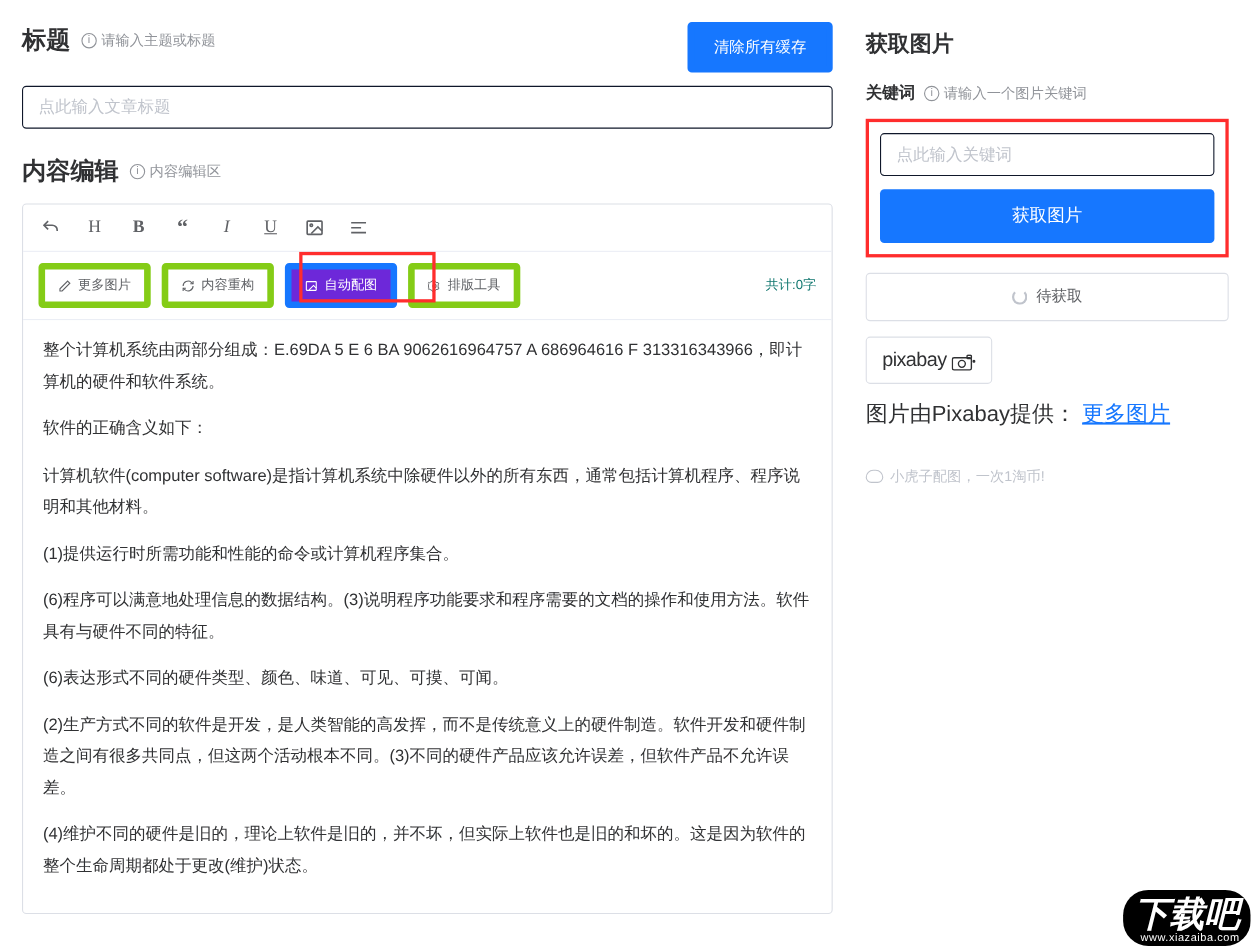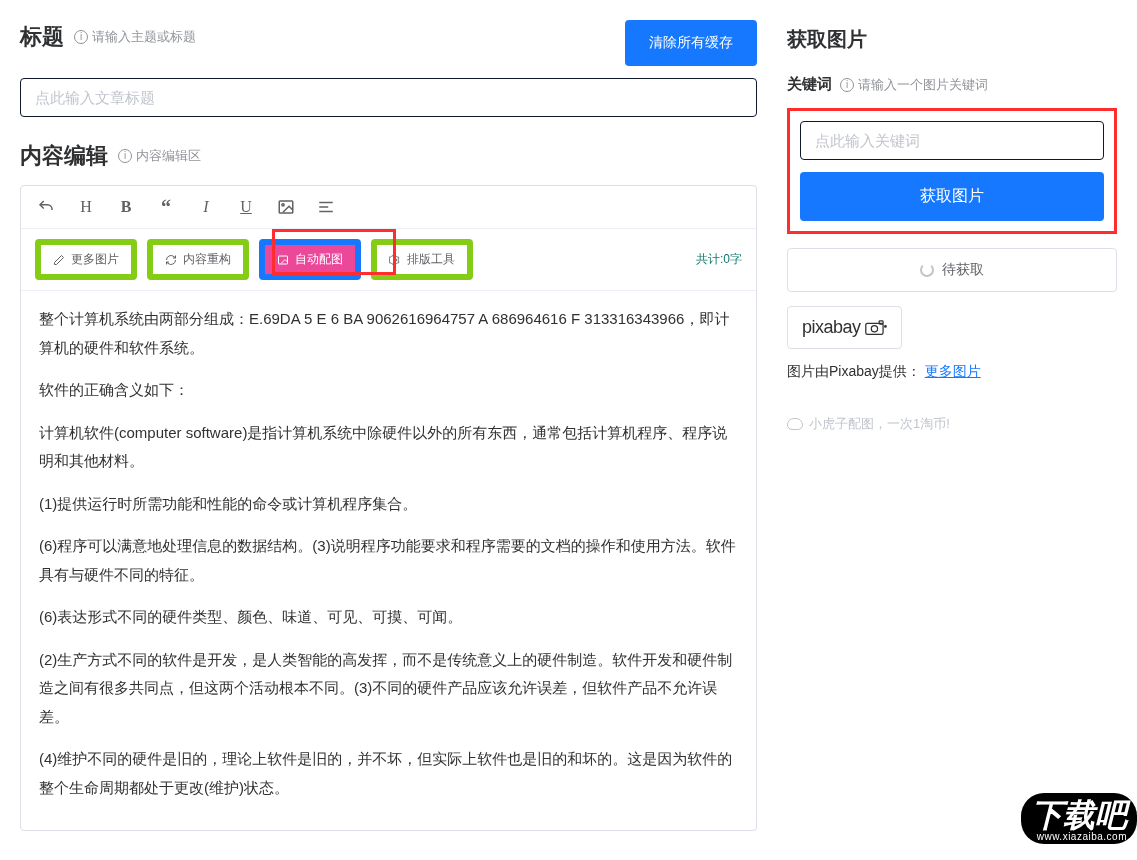--- a/index.html
+++ b/index.html
@@ -8,21 +8,21 @@
 .main { flex: 1; min-width: 0; }
 .sidebar { width: 330px; }
 
 .section-header { display: flex; align-items: center; margin-bottom: 12px; }
 .section-title { font-size: 22px; font-weight: 700; color: #303133; margin-right: 10px; }
 .hint { font-size: 13px; color: #909399; display: inline-flex; align-items: center; gap: 4px; }
 .hint-icon { display: inline-block; width: 14px; height: 14px; border: 1px solid #909399; border-radius: 50%; font-size: 10px; line-height: 12px; text-align: center; color: #909399; }
 
 .btn { display: inline-flex; align-items: center; justify-content: center; gap: 6px; border: 6px solid #84cc16; background: #fff; color: #606266; font-size: 13px; padding: 8px 14px; border-radius: 4px; cursor: pointer; }
 .btn-primary { background: #1677ff; border-color: #1677ff; color: #fff; font-size: 14px; padding: 8px 18px; }
-.btn-active { background: #ec4899; border-color: #1677ff; color: #fff; }
+.btn-active { background: #6d28d9; border-color: #1677ff; color: #fff; }
 .btn-sm { padding: 6px 12px; font-size: 12px; }
 
 .header-row { display: flex; align-items: center; justify-content: space-between; margin-bottom: 12px; }
 
 .input { width: 100%; border: 1px solid #0f172a; border-radius: 4px; padding: 10px 14px; font-size: 15px; color: #303133; outline: none; }
 .input::placeholder { color: #c0c4cc; }
 
 .editor-box { border: 1px solid #dcdfe6; border-radius: 4px; margin-top: 14px; }
 .toolbar-row { display: flex; align-items: center; gap: 18px; padding: 10px 14px; border-bottom: 1px solid #ebeef5; }
 .tb-btn { width: 22px; height: 22px; display: inline-flex; align-items: center; justify-content: center; color: #606266; cursor: pointer; font-size: 16px; }
@@ -37,27 +37,27 @@
 
 .side-section-title { font-size: 20px; font-weight: 700; color: #303133; margin-bottom: 22px; margin-top: 6px; }
 .side-sub { display: flex; align-items: center; gap: 8px; margin-bottom: 14px; }
 .side-sub-title { font-size: 15px; font-weight: 700; color: #303133; }
 .highlight-panel { border: 3px solid #ff2d2d; padding: 10px; margin-bottom: 14px; }
 .big-btn { width: 100%; background: #1677ff; color: #fff; border: none; border-radius: 4px; padding: 14px 0; font-size: 16px; cursor: pointer; margin-top: 12px; }
 .status-btn { width: 100%; border: 1px solid #dcdfe6; background: #fff; color: #606266; border-radius: 4px; padding: 12px 0; font-size: 14px; display: flex; align-items: center; justify-content: center; gap: 8px; cursor: pointer; }
 .spinner { width: 14px; height: 14px; border: 2px solid #c0c4cc; border-top-color: transparent; border-radius: 50%; }
 
 .pixabay-card { border: 1px solid #dcdfe6; border-radius: 4px; padding: 10px 14px; margin-top: 14px; display: inline-block; }
-.pixabay-logo { font-size: 18px; font-weight: 500; letter-spacing: -0.5px; display: inline-flex; align-items: center; gap: 4px;}
-.provider-line { margin-top: 14px; font-size: 14px; color: #303133; }
+.pixabay-logo { font-size: 18px; font-weight: 500; letter-spacing: -0.5px; display: inline-flex; align-items: flex-end; gap: 4px;}
+.provider-line { margin-top: 14px; font-size: 20px; color: #303133; }
 .provider-line a { color: #1677ff; text-decoration: underline; cursor: pointer; }
 .footer-note { margin-top: 34px; font-size: 13px; color: #c0c4cc; display: flex; align-items: center; gap: 6px; }
 .cloud-icon { width: 16px; height: 12px; border: 1.5px solid #c0c4cc; border-radius: 8px 8px 6px 6px; position: relative; }
 
-.watermark { position: absolute; right: 0; bottom: 16px; background: #000; color: #fff; padding: 6px 10px 2px 10px; font-family: "SimHei", sans-serif; border-radius: 23px; }
+.watermark { position: absolute; right: 0; bottom: 0; background: #000; color: #fff; padding: 6px 10px 2px 10px; font-family: "SimHei", sans-serif; border-radius: 23px; }
 .watermark-main { font-size: 32px; font-weight: 900; font-style: italic; line-height: 1; }
 .watermark-sub { font-size: 10px; text-align: right; letter-spacing: 0.5px; }
 
 .content-edit-header { margin-top: 24px; }
 </style>
 </head>
 <body>
 
 <div class="container">
   <div class="main">

